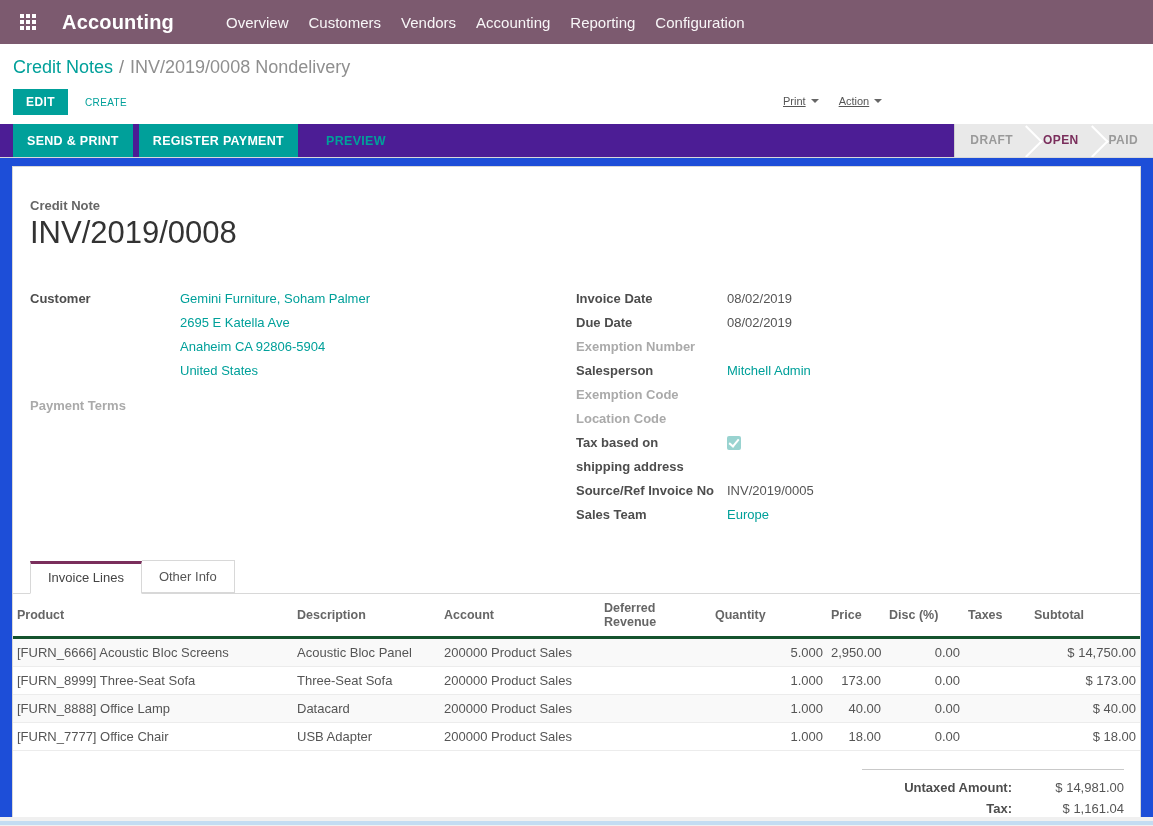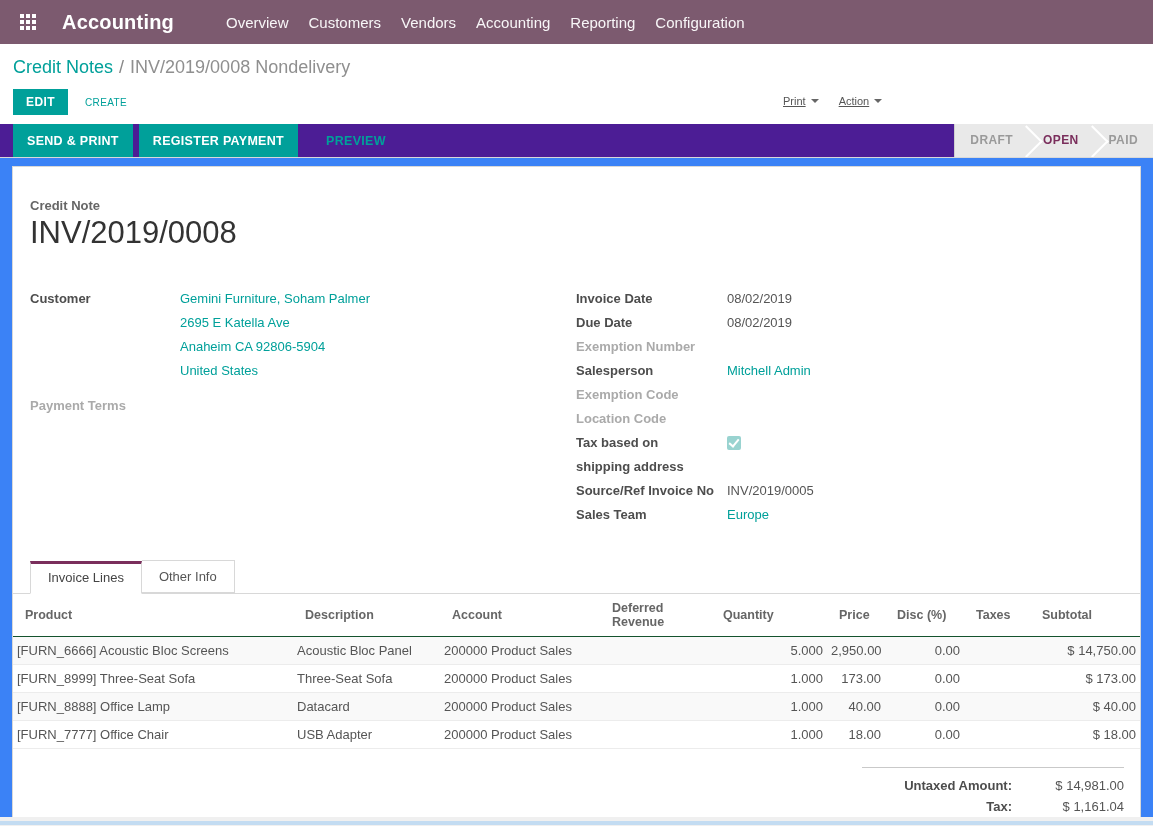--- a/index.html
+++ b/index.html
@@ -32,21 +32,21 @@
   .statusbar { height: 34px; border-bottom: 1px solid #d9d9d9; display: flex; align-items: stretch; padding-left: 13px; background: #4c1d95; }
   .sb-btn { border: none; font-family: inherit; font-size: 12.5px; font-weight: 700; letter-spacing: .3px; padding: 0 14px; cursor: pointer; }
   .sb-btn.primary { background: #00a09a; color: #fff; margin-right: 6px; }
   .sb-btn.link { background: transparent; color: #00a09a; margin-left: 8px; }
   .status-widget { margin-left: auto; display: flex; background: #e9e9e9; border-left: 1px solid #cfcfcf; overflow: hidden; }
   .state { position: relative; padding: 0 15px; line-height: 33px; font-size: 12px; font-weight: 600; letter-spacing: .4px; color: #9a9a9a; cursor: pointer; }
   .state:not(:last-child)::after { content: ""; position: absolute; right: -10px; top: 6px; width: 21px; height: 21px; transform: rotate(45deg); border-top: 2px solid #fff; border-right: 2px solid #fff; pointer-events: none; }
   .state.active { color: #7a2e5c; font-weight: 700; }
 
   
-  .content { background: #3b82f6; height: 665px; padding: 8px 12px 0; }
+  .content { background: #1d4ed8; height: 665px; padding: 8px 12px 0; }
   .sheet { background: #fff; border: 1px solid #d8d8d8; height: 700px; padding-top: 31px; position: relative; }
   .sheet-pad { padding: 0 17px; }
   .doc-type { font-size: 13px; font-weight: 700; color: #666; }
   .doc-number { font-size: 31px; color: #333; font-weight: 400; margin-top: 2px; }
 
   .info-grid { display: flex; margin-top: 36px; }
   .info-left { width: 546px; }
   .info-right { flex: 1; }
   .frow { display: grid; grid-template-columns: 150px 1fr; align-items: start; }
   .info-right .frow { grid-template-columns: 151px 1fr; }
@@ -60,21 +60,21 @@
   .checkbox::after { content: ""; position: absolute; left: 4px; top: 1px; width: 4px; height: 8px; border-right: 2px solid #fff; border-bottom: 2px solid #fff; transform: rotate(40deg); }
 
   
   .tabstrip { display: flex; align-items: flex-end; padding-left: 17px; border-bottom: 1px solid #d8d8d8; margin-top: 33px; }
   .tab { font-size: 13px; color: #555; background: #fff; border: 1px solid #d8d8d8; padding: 8px 17px; cursor: pointer; }
   .tab.active { border-top: 3px solid #7a2e5c; padding-top: 6px; margin-bottom: -1px; border-bottom: 1px solid #fff; color: #444; }
   .tab.inactive { border-left: none; }
 
   
   table.lines { width: 100%; border-collapse: collapse; table-layout: fixed; }
-  table.lines th { font-size: 12.5px; font-weight: 700; color: #666; text-align: left; padding: 7px 12px; border-bottom: 1px solid #14532d; }
+  table.lines th { font-size: 12.5px; font-weight: 700; color: #666; text-align: left; padding: 7px 4px; border-bottom: 3px solid #14532d; }
   table.lines td { font-size: 13px; color: #555; padding: 6px 4px; border-bottom: 1px solid #ececec; }
   table.lines tbody tr:nth-child(odd) { background: #f9f9f9; }
   .col-num th, th.num, td.num { text-align: right; }
   th.first, td.first { padding-left: 17px; }
   th.last, td.last { padding-right: 16px; text-align: right; }
   th.taxes, td.taxes { padding-left: 20px; }
 
   
   .totals { width: 262px; margin: 18px 16px 0 auto; border-top: 1px solid #c9c9c9; padding-top: 7px; }
   .trow { display: flex; justify-content: flex-end; align-items: baseline; padding: 3px 0; }

